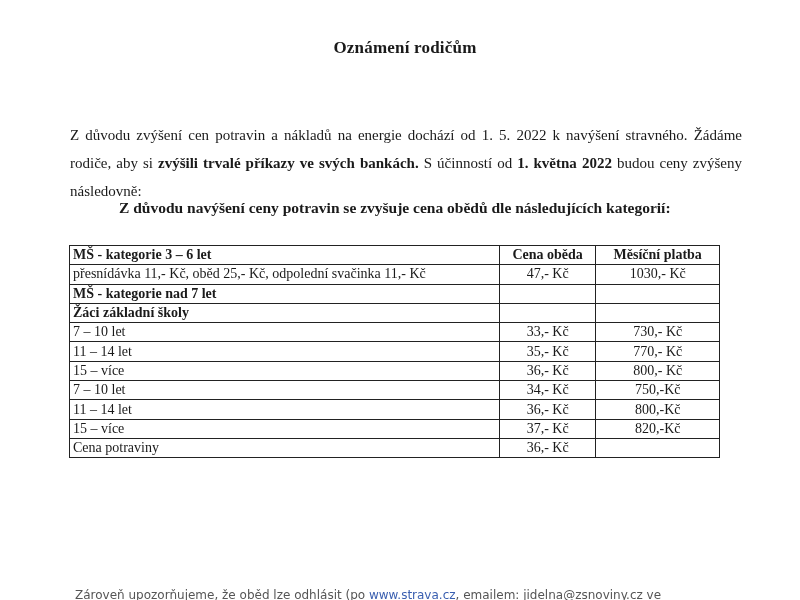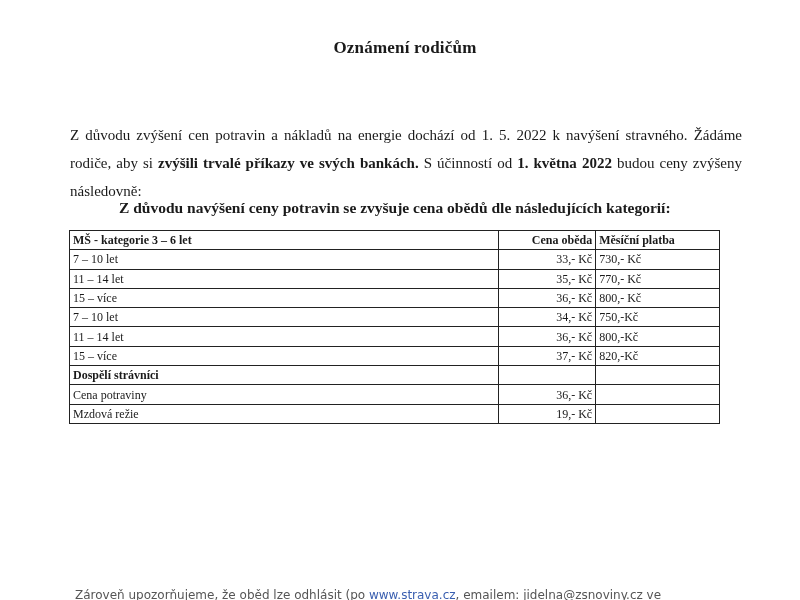--- a/index.html
+++ b/index.html
@@ -44,36 +44,36 @@
       position: absolute;
       left: 75px;
       top: 199px;
       font-size: 15.5px;
       font-weight: bold;
       margin-left: 44px;
     }
     table.prices {
       position: absolute;
       left: 69px;
-      top: 230px;
+      top: 245px;
       width: 651px;
       border-collapse: collapse;
-      font-size: 12px;
+      font-size: 14px;
       border-radius: 27px;
     }
     table.prices td {
       border: 1.4px solid #222;
       height: 18.3px;
       padding: 0 3px;
       line-height: 18px;
       white-space: nowrap;
     }
     table.prices td.c1 { width: 424px; }
-    table.prices td.c2 { width: 90px; text-align: right; }
-    table.prices td.c3 { width: 117px; text-align: left; }
+    table.prices td.c2 { width: 90px; text-align: center; }
+    table.prices td.c3 { width: 117px; text-align: center; }
     table.prices tr.group td.c1 { font-weight: bold; }
     table.prices tr.header td { font-weight: bold; }
     .footer-line {
       position: absolute;
       left: 75px;
       top: 588px;
       width: 690px;
       font-family: "DejaVu Sans", sans-serif;
       font-size: 12px;
       color: #555;
@@ -93,20 +93,35 @@
 
   <div class="subheading">Z důvodu navýšení ceny potravin se zvyšuje cena obědů dle následujících kategorií:</div>
 
   <table class="prices">
     <tbody id="price-body">
       <tr class="header group">
         <td class="c1">MŠ - kategorie 3 – 6 let</td>
         <td class="c2">Cena oběda</td>
         <td class="c3">Měsíční platba</td>
       </tr>
+    <tr class="item">
+          <td class="c1">přesnídávka 11,- Kč, oběd 25,- Kč, odpolední svačinka 11,- Kč</td>
+          <td class="c2">47,- Kč</td>
+          <td class="c3">1030,- Kč</td>
+        </tr>
+        <tr class="group">
+          <td class="c1">MŠ - kategorie nad 7 let</td>
+          <td class="c2"></td>
+          <td class="c3"></td>
+        </tr>
+        <tr class="group">
+          <td class="c1">Žáci základní školy</td>
+          <td class="c2"></td>
+          <td class="c3"></td>
+        </tr>
         <tr class="item">
           <td class="c1">7 – 10 let</td>
           <td class="c2">33,- Kč</td>
           <td class="c3">730,- Kč</td>
         </tr>
         <tr class="item">
           <td class="c1">11 – 14 let</td>
           <td class="c2">35,- Kč</td>
           <td class="c3">770,- Kč</td>
         </tr>
@@ -123,32 +138,22 @@
         <tr class="item">
           <td class="c1">11 – 14 let</td>
           <td class="c2">36,- Kč</td>
           <td class="c3">800,-Kč</td>
         </tr>
         <tr class="item">
           <td class="c1">15 – více</td>
           <td class="c2">37,- Kč</td>
           <td class="c3">820,-Kč</td>
         </tr>
-        <tr class="group">
-          <td class="c1">Dospělí strávníci</td>
-          <td class="c2"></td>
-          <td class="c3"></td>
-        </tr>
         <tr class="item">
           <td class="c1">Cena potraviny</td>
           <td class="c2">36,- Kč</td>
-          <td class="c3"></td>
-        </tr>
-        <tr class="item">
-          <td class="c1">Mzdová režie</td>
-          <td class="c2">19,- Kč</td>
           <td class="c3"></td>
         </tr>
       </tbody>
   </table>
 
   <div class="footer-line"><span>Zároveň upozorňujeme, že oběd lze odhlásit (po </span><span class="link">www.strava.cz</span><span>, emailem: jidelna@zsnoviny.cz ve</span></div>
 </div>
 
 </body></html>

